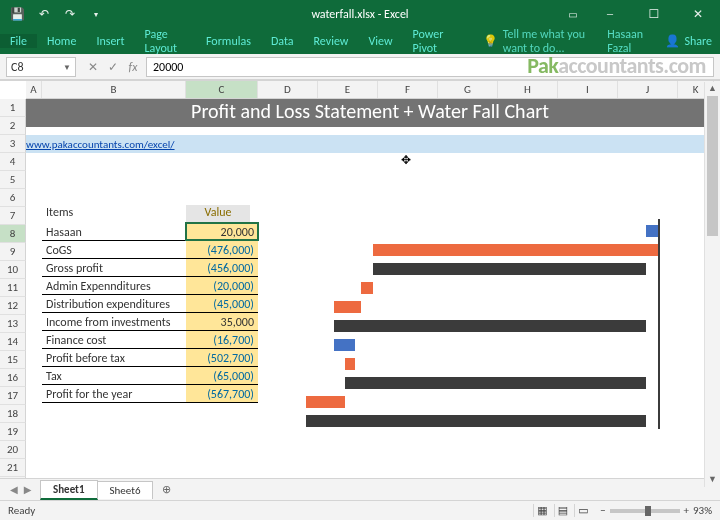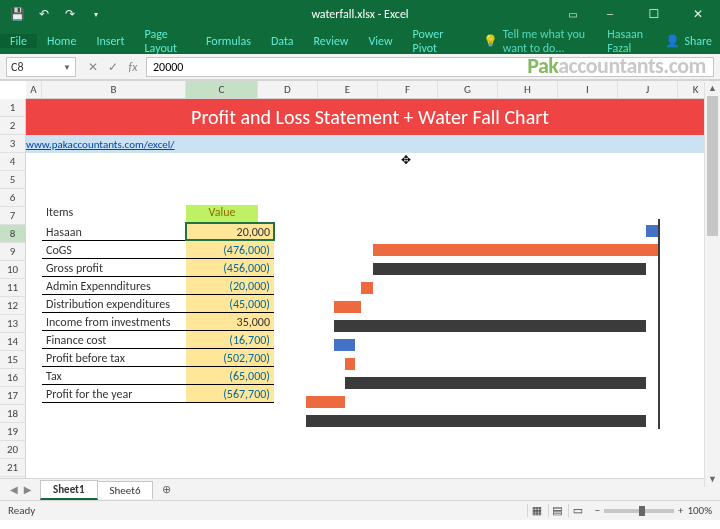--- a/index.html
+++ b/index.html
@@ -39,35 +39,35 @@
   .cells { position:absolute; left:26px; top:18px; width: 688px; }
 
   
   .cA { width:16px; }
   .cB { width:144px; }
   .cC { width:72px; }
   .cD,.cE,.cF,.cG,.cH,.cI,.cJ { width:60px; }
   .cK { width:36px; }
 
   
-  .banner { position:absolute; top:0; left:0; right:0; height:36px; background:#ef4444; color:#fff; font-size:20px; display:flex; align-items:center; justify-content:center; }
+  .banner { position:absolute; top:0; left:0; right:0; height:28px; background:#737373; color:#fff; font-size:20px; display:flex; align-items:flex-start; justify-content:center; }
   .linkrow { position:absolute; top:36px; left:0; right:0; height:18px; background:#cbe2f3; display:flex; align-items:center; justify-content:flex-start; }
   .linkrow a { color:#0645ad; text-decoration:underline; font-size:11px; }
 
   
   .cursor-cross { position:absolute; top:54px; left:375px; font-size:12px; color:#000; }
 
   
   .dtable { position:absolute; top:106px; left:16px; font-size:12px; }
   .dtable .hdr { display:flex; height:18px; }
   .dtable .hdr .lab { width:144px; padding-left:4px; }
-  .dtable .hdr .val { width:72px; text-align:center; background:#bef264; color:#8a6d00; }
+  .dtable .hdr .val { width:64px; text-align:center; background:#e5e5e5; color:#8a6d00; }
   .dtable .row { display:flex; height:18px; border-bottom:1px solid #000; }
   .dtable .row .lab { width:144px; padding-left:4px; display:flex; align-items:center; }
-  .dtable .row .val { width:88px; text-align:right; padding-right:4px; background:#ffe699; display:flex; align-items:center; justify-content:flex-end; }
+  .dtable .row .val { width:72px; text-align:right; padding-right:4px; background:#ffe699; display:flex; align-items:center; justify-content:flex-end; }
   .dtable .row .val.neg { color:#0369a1; }
   .dtable .row .val.sel { outline:2px solid #217346; outline-offset:-1px; }
 
   
   .chart { position:absolute; top:120px; left:280px; width:360px; height:220px; }
   .chart .bar { position:absolute; height:12px; }
   .chart .blue { background:#4472c4; }
   .chart .red { background:#ed6a40; }
   .chart .dark { background:#3b3b3b; }
   .chart .axis-end { position:absolute; top:0; left:352px; width:2px; height:210px; background:#3b3b3b; }
@@ -291,16 +291,16 @@
       <span>▦</span>
       <span>▤</span>
       <span>▭</span>
     </div>
     <div class="zoom">
       <span>−</span>
       <div class="slider">
           <div class="thumb"></div>
         </div>
       <span>+</span>
-      <span>100%</span>
+      <span>93%</span>
     </div>
   </div>
 </div>
 
 </body></html>

